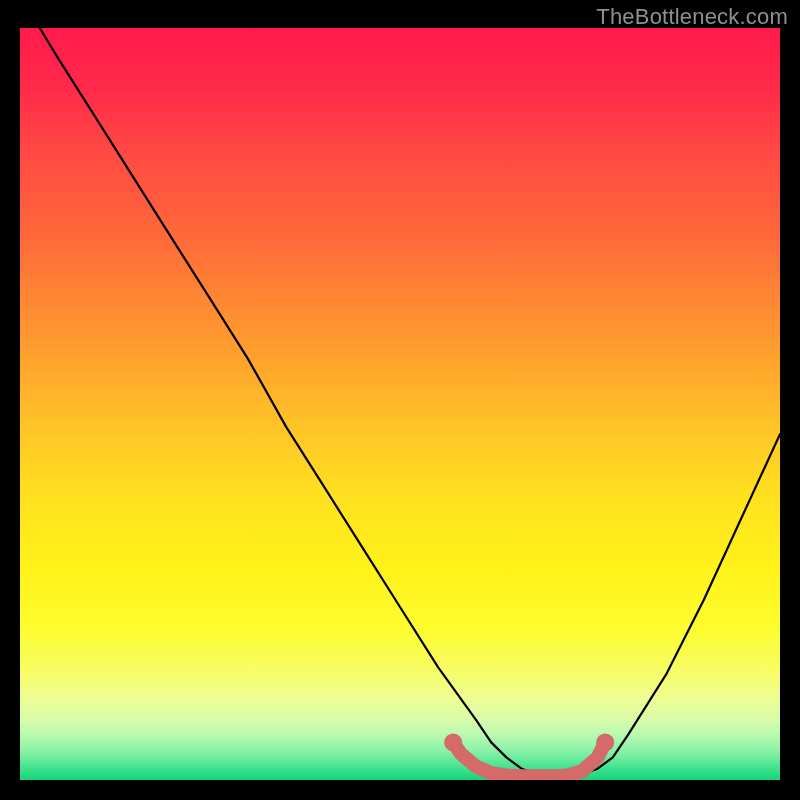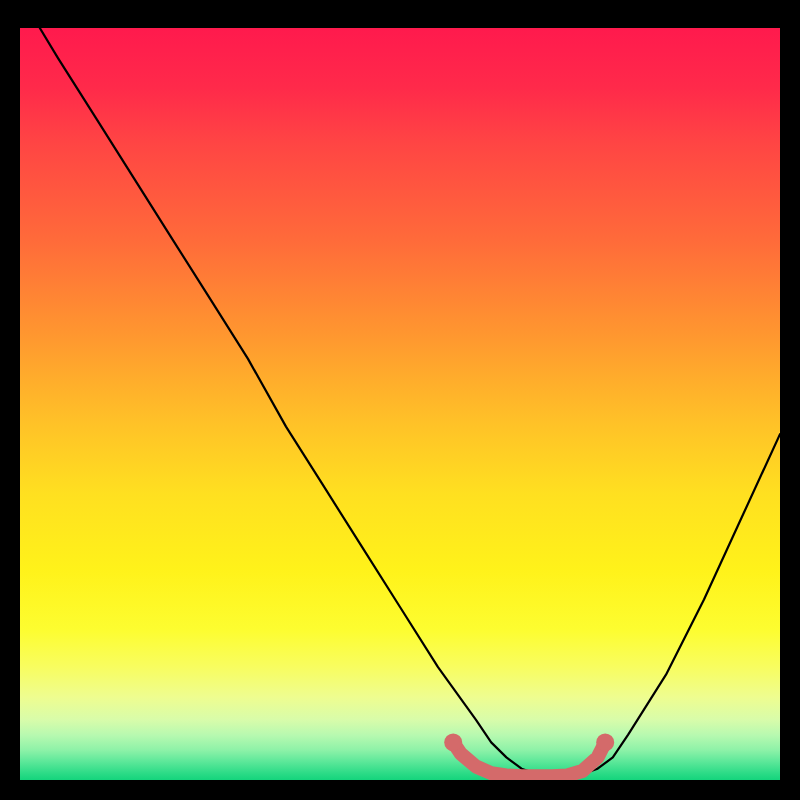--- a/index.html
+++ b/index.html
@@ -76,13 +76,14 @@
     <div class="gradient"></div>
 
     <svg class="curve" viewBox="0 0 760 752" preserveAspectRatio="none">
       <path id="main-curve" fill="none" stroke="#000" stroke-width="2.2" stroke-linecap="round" stroke-linejoin="round" d="M19.8 0.0 L38.0 30.1 L57.0 60.2 L76.0 90.2 L114.0 150.4 L152.0 210.6 L190.0 270.7 L228.0 330.9 L266.0 398.6 L304.0 458.7 L342.0 518.9 L380.0 579.0 L418.0 639.2 L456.0 691.8 L471.2 714.4 L486.4 729.4 L501.6 740.7 L516.8 746.0 L532.0 748.2 L547.2 748.2 L562.4 746.0 L577.6 740.7 L592.8 729.4 L608.0 706.9 L646.0 646.7 L684.0 571.5 L722.0 488.8 L760.0 406.1"></path>
       <path id="marker-curve" fill="none" stroke="#d46a6a" stroke-width="14" stroke-linecap="round" stroke-linejoin="round" d="M433.2 714.4 L440.8 725.7 L456.0 738.5 L471.2 745.2 L486.4 747.5 L501.6 748.2 L516.8 748.2 L532.0 748.2 L547.2 747.5 L562.4 743.0 L577.6 729.4 L585.2 714.4"></path>
       <circle id="dot-left" r="9" fill="#d46a6a" cx="433.2" cy="714.4"></circle>
       <circle id="dot-right" r="9" fill="#d46a6a" cx="585.2" cy="714.4"></circle>
     </svg>
   </div>
 
+  <div class="watermark">TheBottleneck.com</div>
 </div>
 
 </body></html>

